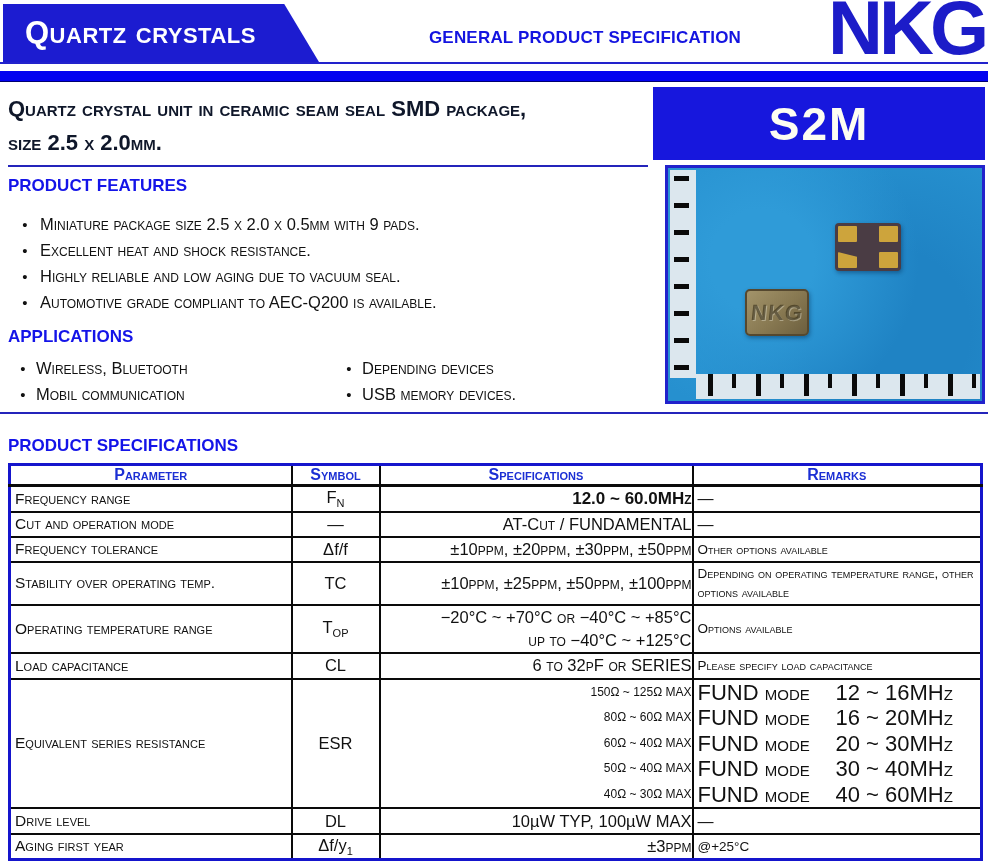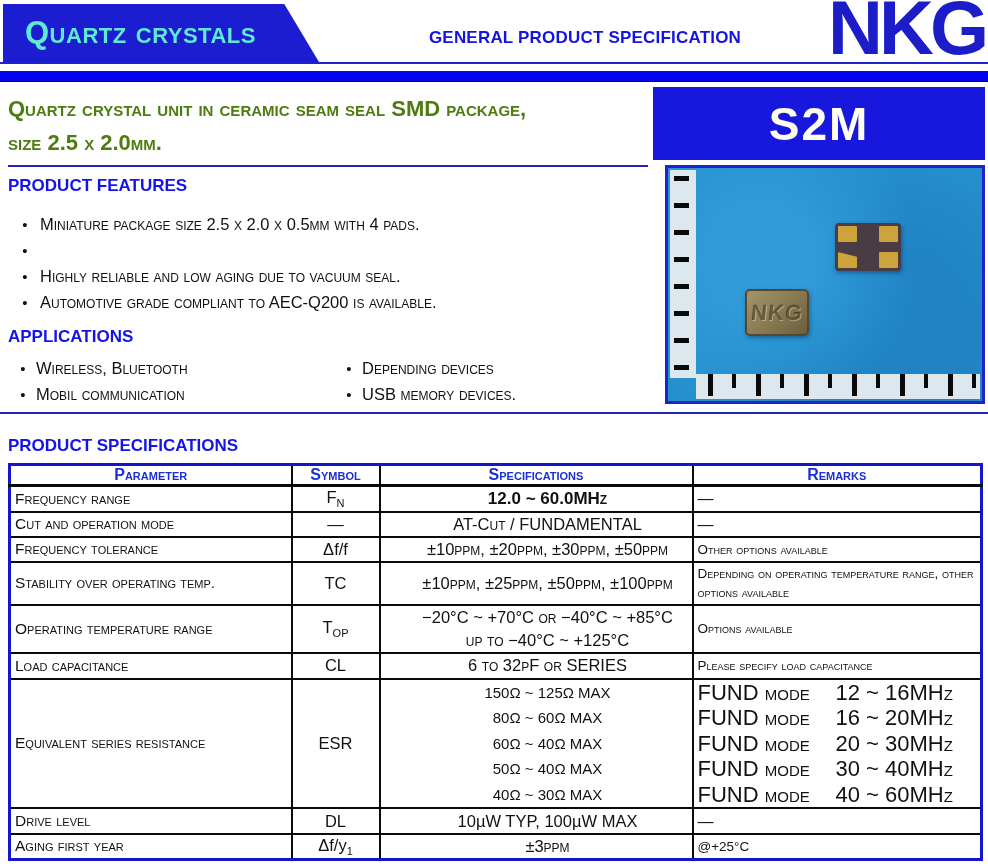--- a/index.html
+++ b/index.html
@@ -2,31 +2,31 @@
 <html><head>
 <meta charset="utf-8">
 <style>
   * { margin:0; padding:0; box-sizing:border-box; }
   body { font-family:"Liberation Sans", sans-serif; background:#ffffff; }
   #page { position:relative; width:988px; height:867px; background:#fff; overflow:hidden; }
 
   
   .banner { position:absolute; left:3px; top:4px; width:316px; height:58px;
     background:#1c1cd0; clip-path:polygon(0 0, 89% 0, 100% 100%, 0 100%);
-    color:#5eead4; font-variant:small-caps; font-weight:bold; font-size:31px;
+    color:#ffffff; font-variant:small-caps; font-weight:bold; font-size:31px;
     line-height:58px; padding-left:22px; letter-spacing:0.5px; }
   .center-heading { position:absolute; left:400px; top:28px; width:370px; text-align:center;
     color:#1414e0; font-weight:bold; font-size:17px; letter-spacing:0.2px; }
   .logo { position:absolute; right:3px; top:-10px; color:#1c1cc8; font-weight:bold;
     font-size:76px; letter-spacing:-4px; line-height:1; }
   .thin-line { position:absolute; left:0; top:62px; width:988px; height:2px; background:#2222cc; }
   .thick-bar { position:absolute; left:0; top:71px; width:988px; height:11px; background:#0303f0; border-bottom:1px solid #000070; }
 
   
-  .doc-title { position:absolute; left:8px; top:92px; width:650px; color:#4d7c0f;
+  .doc-title { position:absolute; left:8px; top:92px; width:650px; color:#0f172a;
     font-weight:bold; font-variant:small-caps; font-size:22px; line-height:34px; }
   .title-underline { position:absolute; left:8px; top:165px; width:640px; height:2px; background:#2424bb; }
 
   
   .model-box { position:absolute; left:653px; top:87px; width:332px; height:73px;
     background:#1717dd; color:#fdfdf2; font-weight:bold; font-size:46px;
     display:flex; align-items:center; justify-content:center; letter-spacing:2px; }
   .photo { position:absolute; left:665px; top:165px; width:320px; height:239px;
     border:3px solid #2222cc;
     background:
@@ -70,24 +70,24 @@
 
   
   table { position:absolute; left:8px; top:463px; width:972px; border-collapse:collapse;
     border:3px solid #1515cc; table-layout:fixed; }
   th, td { border:2px solid #0a0a0a; font-variant:small-caps; color:#111; overflow:hidden; }
   thead th { color:#1b2fd4; font-weight:bold; font-size:16px; text-align:center; height:14px;
     border-bottom-width:3px; }
   td.param { font-size:15.5px; padding-left:4px; text-align:left; }
   td.sym { font-size:16.5px; text-align:center; }
   td.sym sub { font-size:11px; }
-  td.spec { font-size:16.5px; text-align:center;padding-left:23px; }
+  td.spec { font-size:16.5px; text-align:right;padding-left:23px; }
   td.spec.bold { font-weight:bold; font-size:17px; }
   td.spec .line { line-height:23px; }
-  td.spec .esr-line { line-height:25.5px; font-size:15px; }
+  td.spec .esr-line { line-height:25.5px; font-size:12px; }
   td.remark { font-size:13.5px; padding-left:4px; text-align:left; line-height:19px; }
   td.remark.dash { font-size:16px; }
   .fund { display:flex; line-height:25.5px; font-size:22px; }
   .fund .fm { width:138px; }
   tr.r-h26 td { height:26px; } tr.r-h25 td { height:25px; }
   tr.r-h43 td { height:43px; } tr.r-h46 td { height:46px; }
   tr.r-esr td { height:128px; vertical-align:middle; }
   .nosc { font-variant:normal; }
 </style>
 </head>
@@ -128,24 +128,25 @@
     </div>
     <div class="chip-top">
       <span class="marking">NKG</span>
     </div>
   </div>
 
   <div class="section-heading h-features">PRODUCT FEATURES</div>
   <div class="bullet-list">
     <div class="bullet-item">
       <span class="dot">•</span>
-      <span>Miniature  package size 2.5 x 2.0 x 0.5mm with 4 pads.</span>
-    </div>
-    <div class="bullet-item">
-      <span class="dot">•</span>
+      <span>Miniature  package size 2.5 x 2.0 x 0.5mm with 9 pads.</span>
+    </div>
+    <div class="bullet-item">
+      <span class="dot">•</span>
+      <span>Excellent heat and shock resistance.</span>
     </div>
     <div class="bullet-item">
       <span class="dot">•</span>
       <span>Highly reliable and low aging due to vacuum seal.</span>
     </div>
     <div class="bullet-item">
       <span class="dot">•</span>
       <span>Automotive grade compliant to AEC-Q200 is available.</span>
     </div>
   </div>

